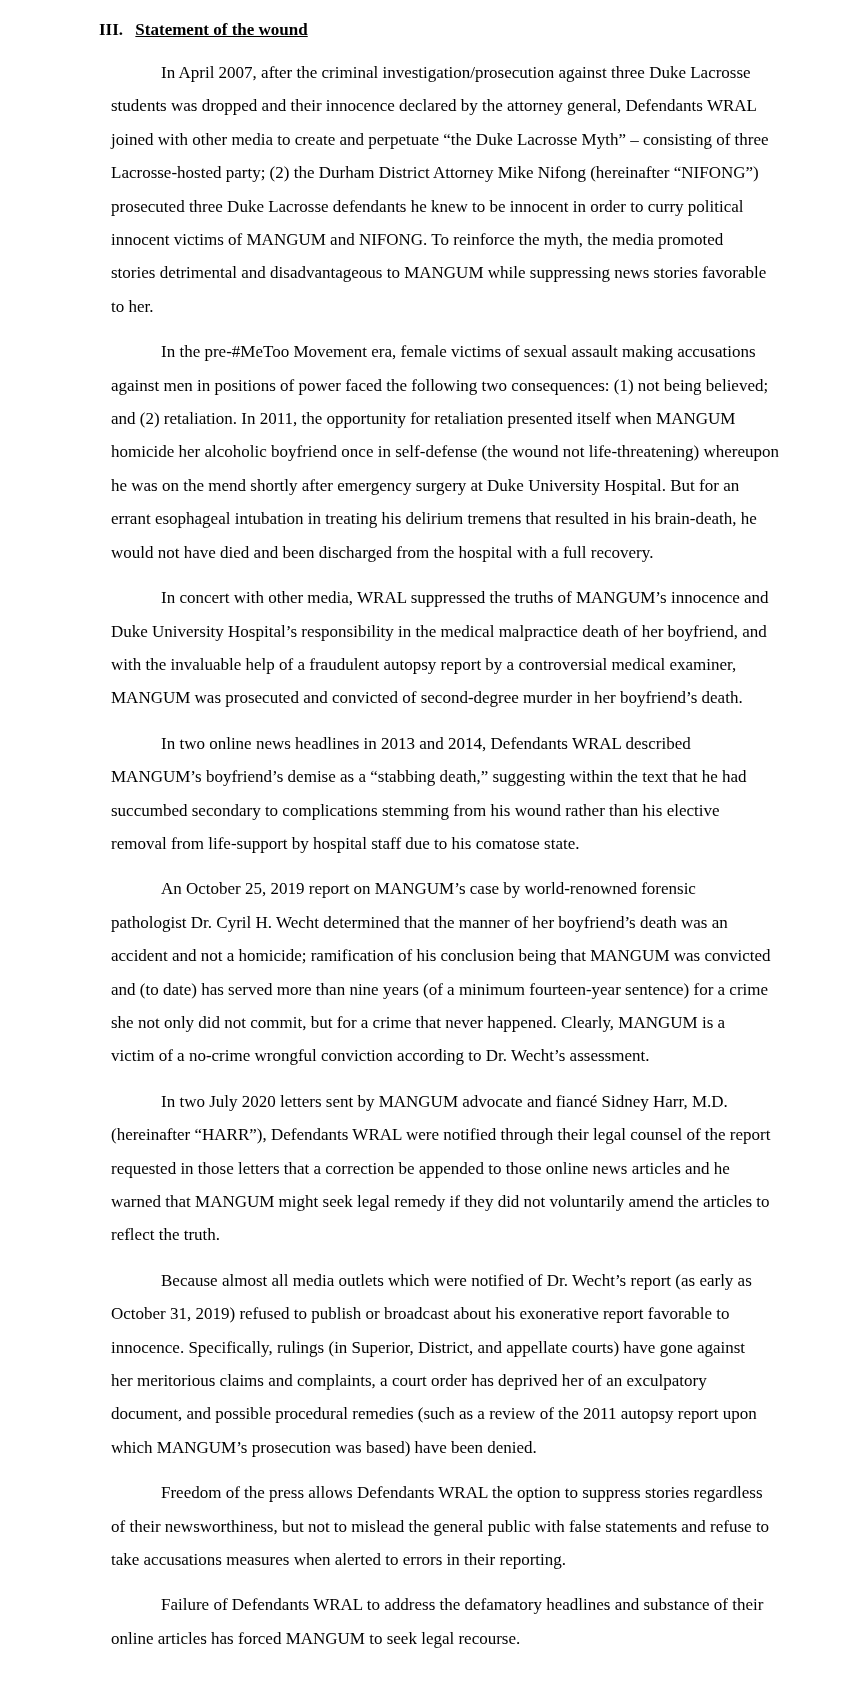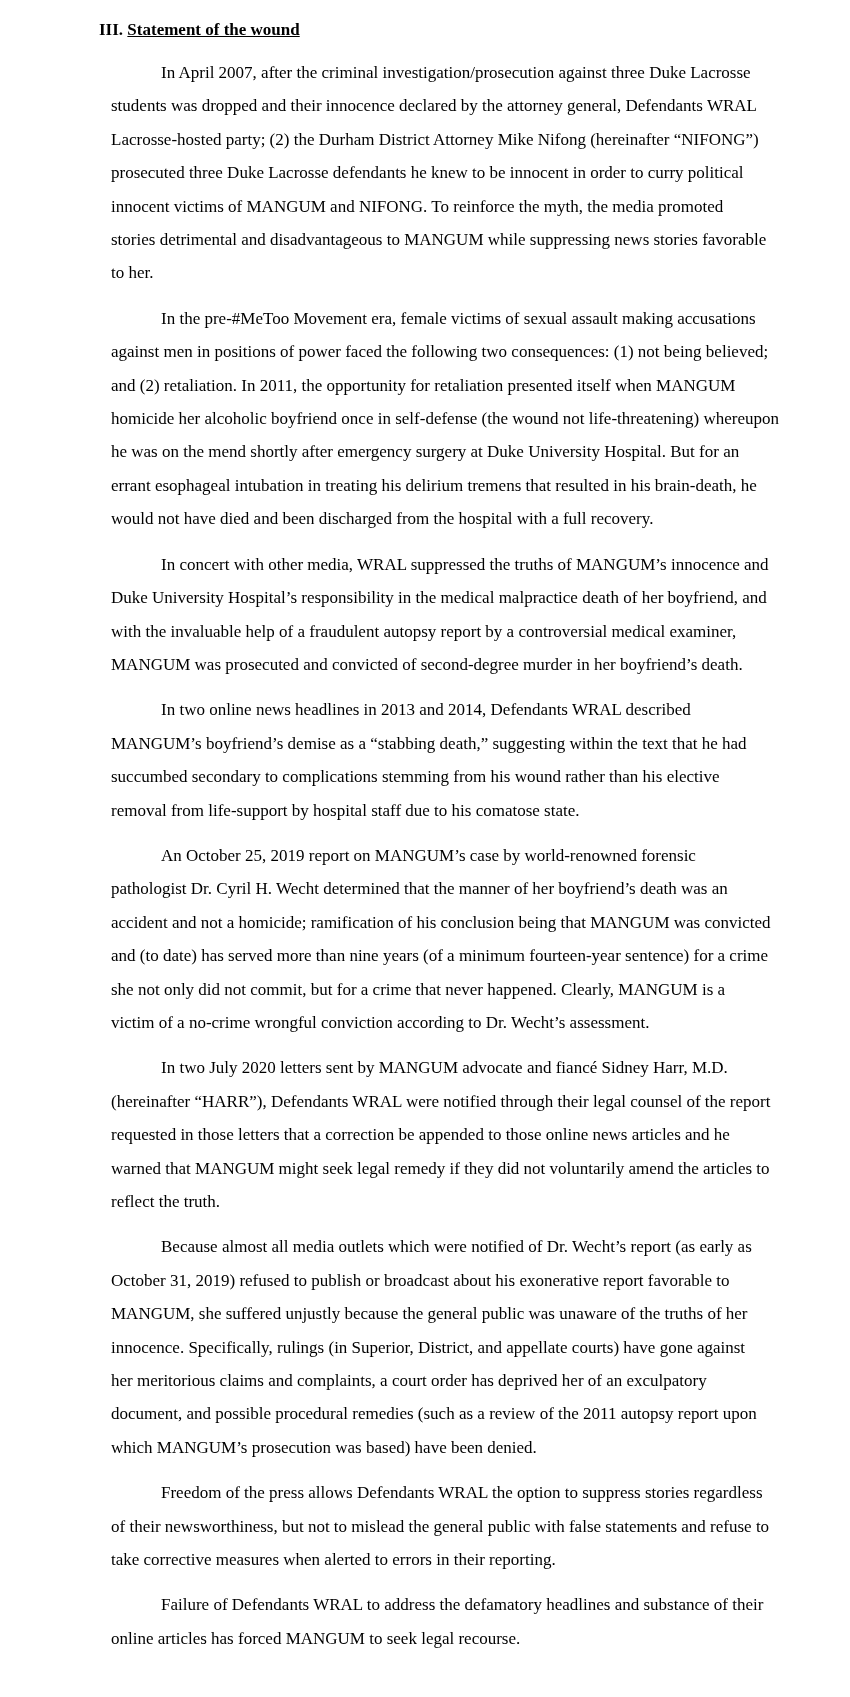--- a/index.html
+++ b/index.html
@@ -22,20 +22,21 @@
       width: 660px;
     }
     .heading {
       font-weight: bold;
       font-size: 17px;
       line-height: 24px;
       margin: 0 0 14px 0;
       white-space: nowrap;
     }
     .heading .num {
+      margin-right: 8px;
     }
     .heading .title {
       text-decoration: underline;
     }
     .para {
       margin: 12px;
       font-size: 17px;
       line-height: 33.4px;
     }
     .line {
@@ -51,20 +52,21 @@
 
 <div class="page">
   <div class="heading">
     <span class="num">III.</span>
     <span class="title">Statement of the wound</span>
   </div>
   <div id="body">
       <p class="para">
         <span class="line first">In April 2007, after the criminal investigation/prosecution against three Duke Lacrosse</span>
         <span class="line">students was dropped and their innocence declared by the attorney general, Defendants WRAL</span>
+        <span class="line">joined with other media to create and  perpetuate “the Duke Lacrosse Myth” – consisting of three</span>
         <span class="line">Lacrosse-hosted party; (2) the Durham District Attorney Mike Nifong (hereinafter “NIFONG”)</span>
         <span class="line">prosecuted three Duke Lacrosse defendants he knew to be innocent in order to curry political</span>
         <span class="line">innocent victims of MANGUM and NIFONG.  To reinforce the myth, the media promoted</span>
         <span class="line">stories detrimental and disadvantageous to MANGUM while suppressing news stories favorable</span>
         <span class="line">to her.</span>
       </p>
       <p class="para">
         <span class="line first">In the pre-#MeToo Movement era, female victims of sexual assault making accusations</span>
         <span class="line">against men in positions of power faced the following two consequences: (1) not being believed;</span>
         <span class="line">and (2) retaliation.  In 2011, the opportunity for retaliation presented itself when MANGUM</span>
@@ -96,29 +98,28 @@
       <p class="para">
         <span class="line first">In two July 2020 letters sent by MANGUM advocate and fiancé Sidney Harr, M.D.</span>
         <span class="line">(hereinafter “HARR”), Defendants WRAL were notified through their legal counsel of the report</span>
         <span class="line">requested in those letters that a correction be appended to those online news articles and he</span>
         <span class="line">warned that MANGUM might seek legal remedy if they did not voluntarily amend the articles to</span>
         <span class="line">reflect the truth.</span>
       </p>
       <p class="para">
         <span class="line first">Because almost all media outlets which were notified of Dr. Wecht’s report (as early as</span>
         <span class="line">October 31, 2019) refused to publish or broadcast about his exonerative report favorable to</span>
-        <span class="line">MANGUM, she suffered unjustly because the general public was unaware of the truths of her</span>
         <span class="line">innocence.  Specifically, rulings (in Superior, District, and appellate courts) have gone against</span>
         <span class="line">her meritorious claims and complaints, a court order has deprived her of an exculpatory</span>
         <span class="line">document, and possible procedural remedies (such as a review of the 2011 autopsy report upon</span>
         <span class="line">which MANGUM’s prosecution was based) have been denied.</span>
       </p>
       <p class="para">
         <span class="line first">Freedom of the press allows Defendants WRAL the option to suppress stories regardless</span>
         <span class="line">of their newsworthiness, but not to mislead the general public with false statements and refuse to</span>
-        <span class="line">take corrective measures when alerted to errors in their reporting.</span>
+        <span class="line">take accusations measures when alerted to errors in their reporting.</span>
       </p>
       <p class="para">
         <span class="line first">Failure of Defendants WRAL to address the defamatory headlines and substance of their</span>
         <span class="line">online articles has forced MANGUM to seek legal recourse.</span>
       </p>
     </div>
 </div>
 
 </body></html>

